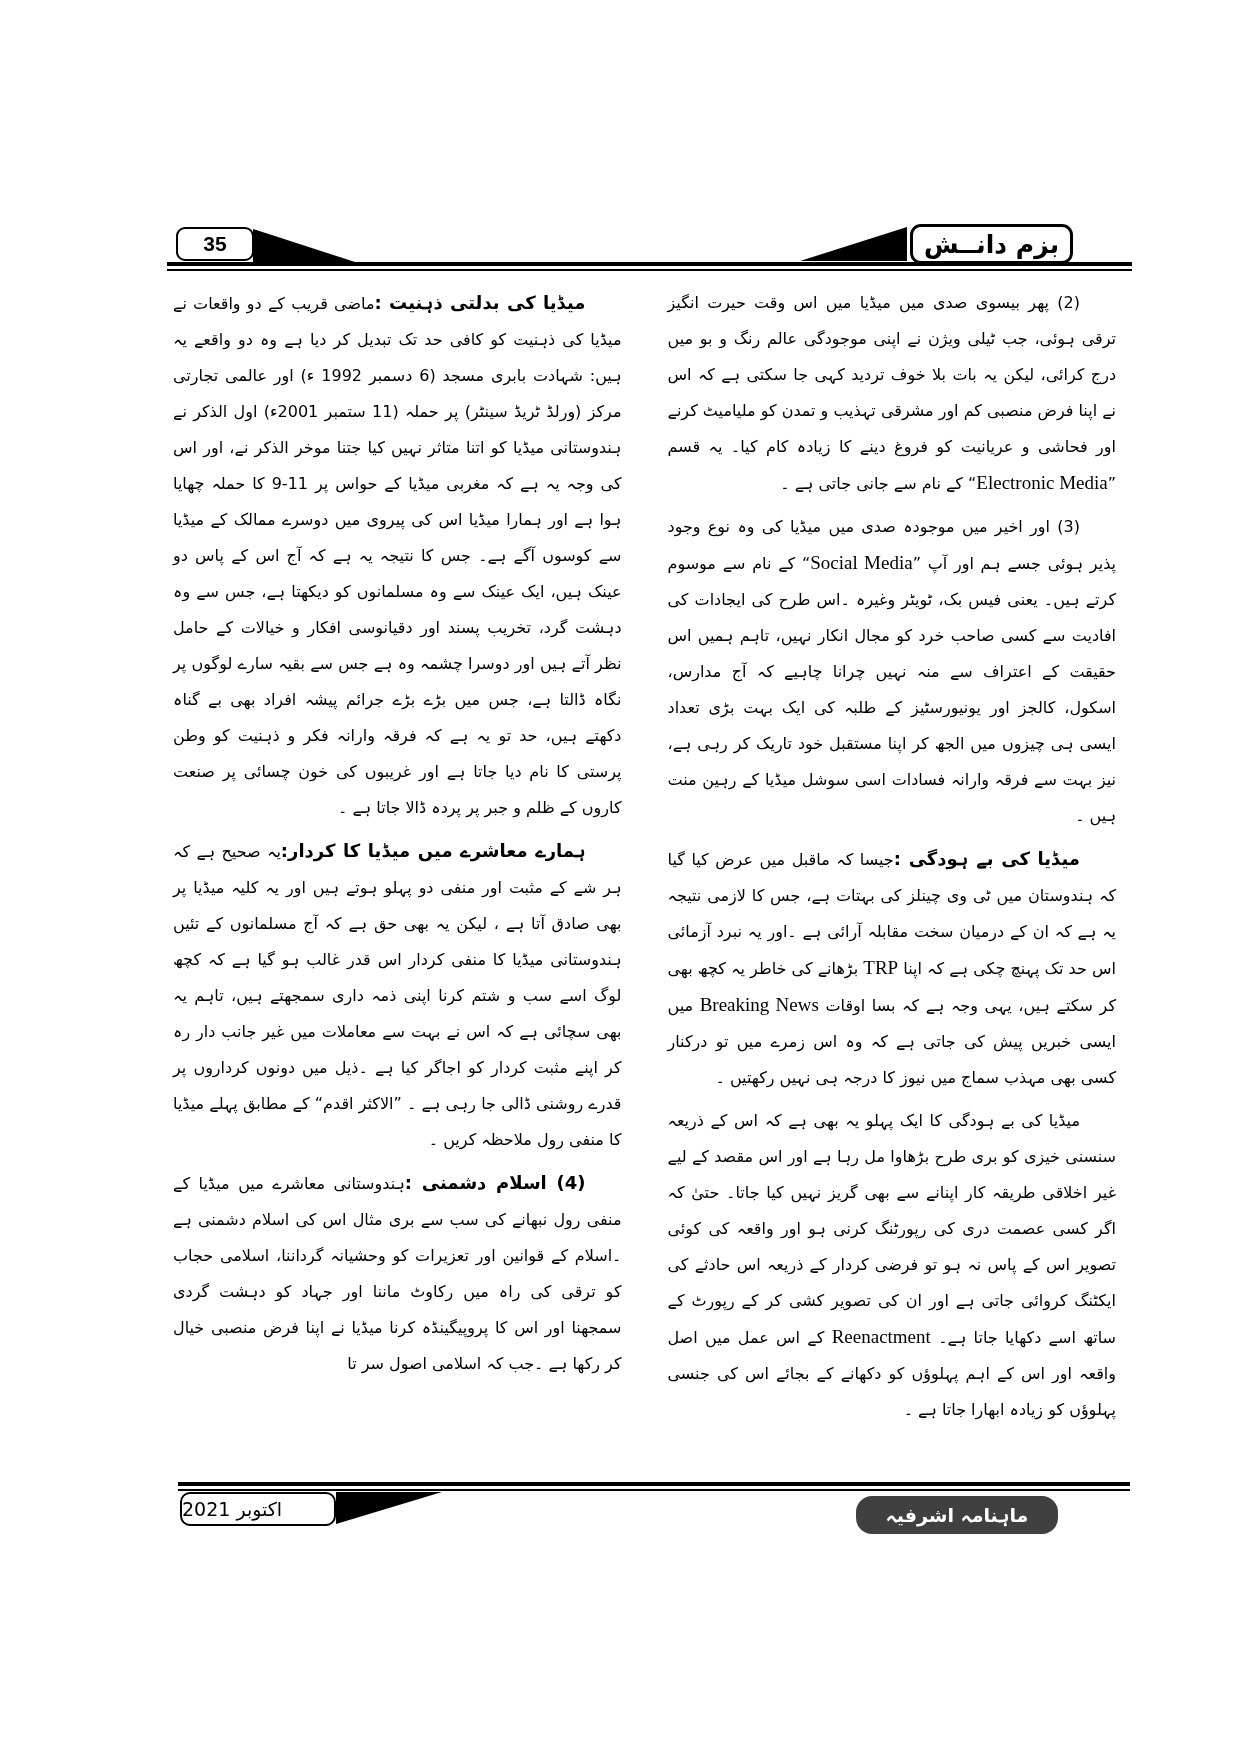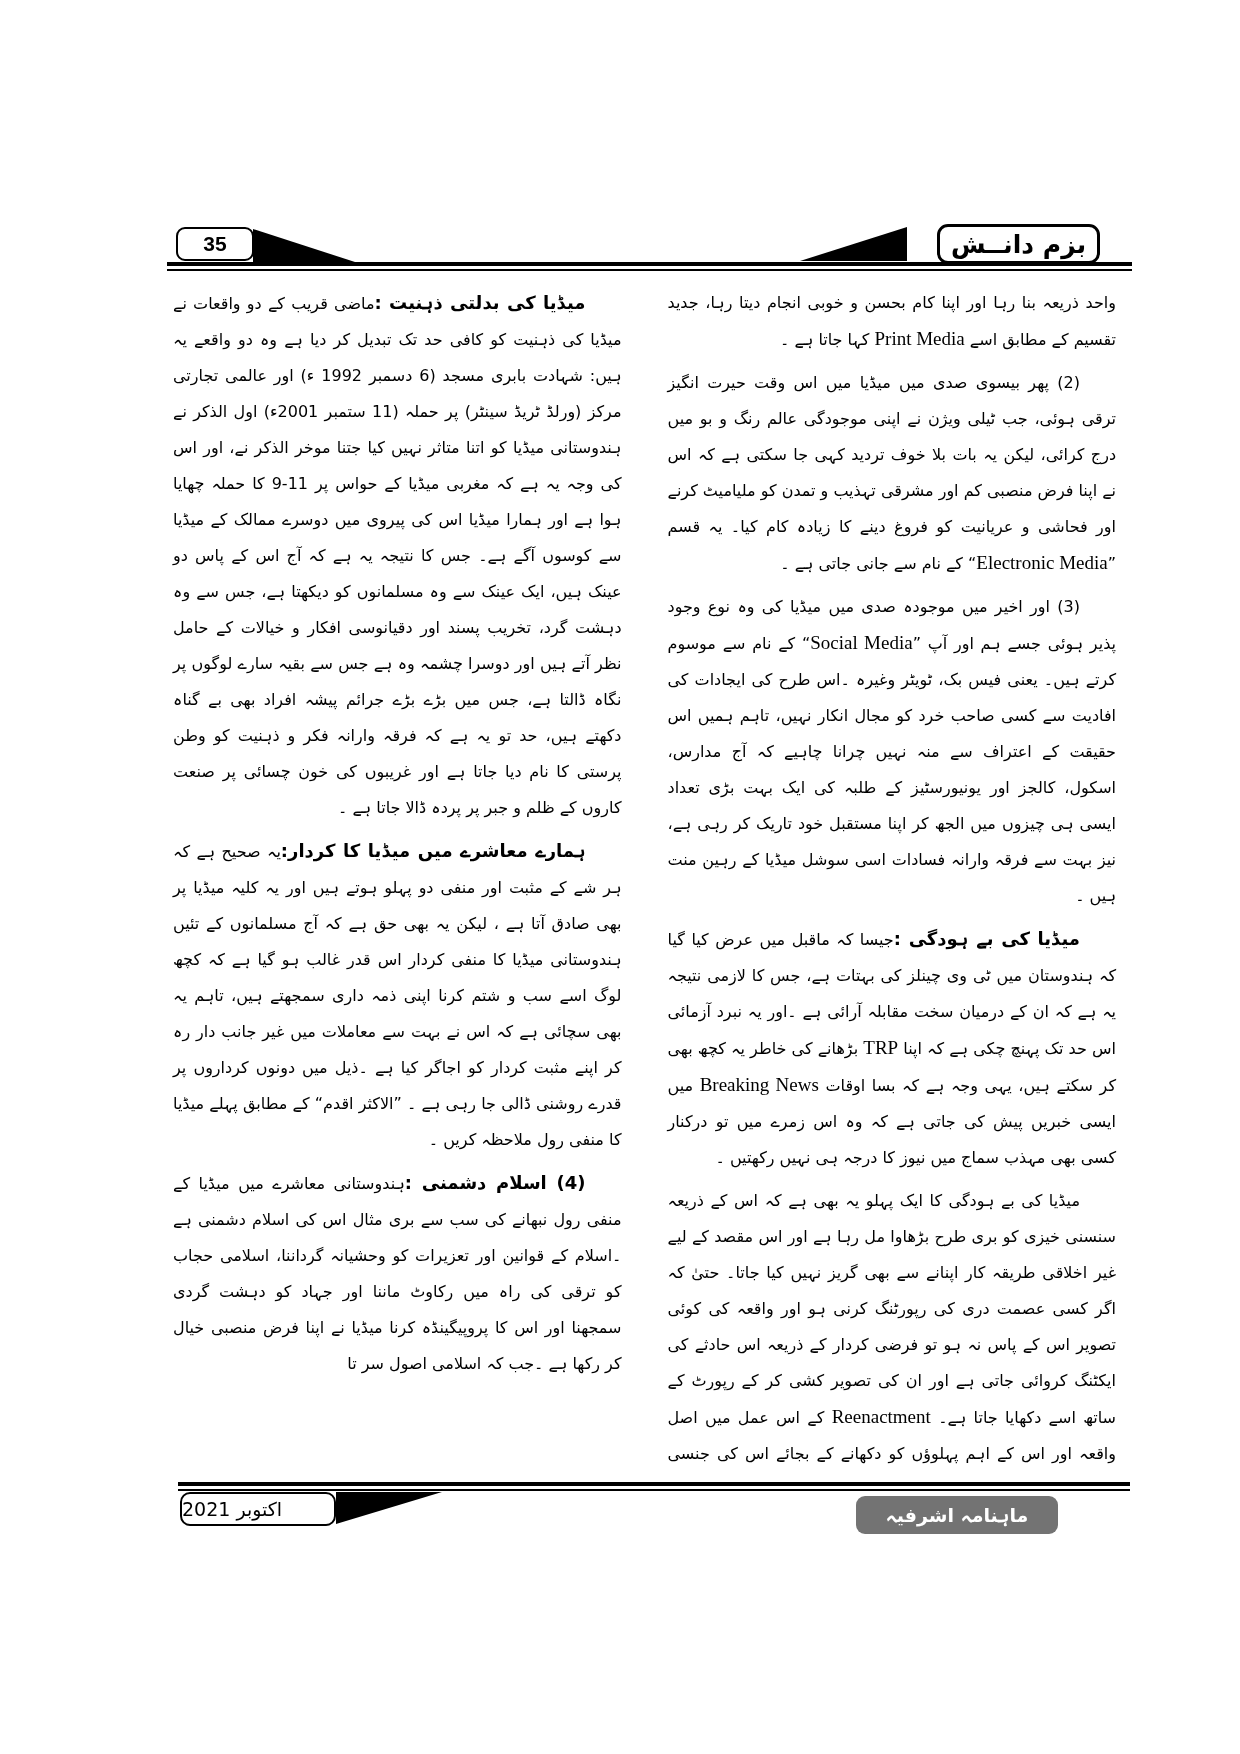--- a/index.html
+++ b/index.html
@@ -35,21 +35,20 @@
     clip-path: polygon(100% 0, 100% 100%, 0 100%);
   }
   .header-title-box {
     position: absolute; left: 910px; top: 224px;
     width: 157px; height: 34px;
     border: 3px solid #000; border-radius: 11px;
     display: flex; align-items: center; justify-content: center;
     font-size: 25px; font-weight: bold;
     direction: rtl;
     background: #fff;
-    margin-left: 27px;
   }
   .rule {
     position: absolute;
     height: 3px;
     border-top: 4px solid #000;
     border-bottom: 2px solid #000;
   }
   .rule-top { left: 167px; top: 262px; width: 965px; }
   .rule-bottom { left: 178px; top: 1482px; width: 952px; }
 
@@ -88,22 +87,22 @@
     direction: rtl;
     background: #fff;
   }
   .wedge-footer {
     left: 336px; top: 1492px; width: 106px; height: 32px;
     clip-path: polygon(0 0, 0 100%, 100% 0);
   }
   .footer-brand-box {
     position: absolute; left: 856px; top: 1496px;
     width: 202px; height: 38px;
-    background: #737373; color: #fff;
-    border-radius: 9px;
+    background: #404040; color: #fff;
+    border-radius: 16px;
     display: flex; align-items: center; justify-content: center;
     font-size: 19px; font-weight: bold;
     direction: rtl;
   }
 </style>
 </head>
 <body>
 
 <div class="page">
 
@@ -112,21 +111,20 @@
   </div>
   <div class="wedge wedge-header-left"></div>
   <div class="wedge wedge-header-right"></div>
   <div class="header-title-box">
     <span>بزم دانــش</span>
   </div>
   <div class="rule rule-top"></div>
 
   <main class="columns">
     <section class="col">
-        <p class="para"><span>واحد ذریعہ بنا رہا اور اپنا کام بحسن و خوبی انجام دیتا رہا، جدید تقسیم کے مطابق اسے </span><span class="latin">Print Media</span><span> کہا جاتا ہے ۔</span></p>
         <p class="para indent"><span>(2) پھر بیسوی صدی میں میڈیا میں اس وقت حیرت انگیز ترقی ہوئی، جب ٹیلی ویژن نے اپنی موجودگی عالم رنگ و بو میں درج کرائی، لیکن یہ بات بلا خوف تردید کہی جا سکتی ہے کہ اس نے اپنا فرض منصبی کم اور مشرقی تہذیب و تمدن کو ملیامیٹ کرنے اور فحاشی و عریانیت کو فروغ دینے کا زیادہ کام کیا۔ یہ قسم ”</span><span class="latin">Electronic Media</span><span>“ کے نام سے جانی جاتی ہے ۔</span></p>
         <p class="para indent"><span>(3) اور اخیر میں موجودہ صدی میں میڈیا کی وہ نوع وجود پذیر ہوئی جسے ہم اور آپ ”</span><span class="latin">Social Media</span><span>“ کے نام سے موسوم کرتے ہیں۔ یعنی فیس بک، ٹویٹر وغیرہ ۔اس طرح کی ایجادات کی افادیت سے کسی صاحب خرد کو مجال انکار نہیں، تاہم ہمیں اس حقیقت کے اعتراف سے منہ نہیں چرانا چاہیے کہ آج مدارس، اسکول، کالجز اور یونیورسٹیز کے طلبہ کی ایک بہت بڑی تعداد ایسی ہی چیزوں میں الجھ کر اپنا مستقبل خود تاریک کر رہی ہے، نیز بہت سے فرقہ وارانہ فسادات اسی سوشل میڈیا کے رہین منت ہیں ۔</span></p>
         <p class="para indent"><span class="bold-lead">میڈیا کی بے ہودگی :</span><span>جیسا کہ ماقبل میں عرض کیا گیا کہ ہندوستان میں ٹی وی چینلز کی بہتات ہے، جس کا لازمی نتیجہ یہ ہے کہ ان کے درمیان سخت مقابلہ آرائی ہے ۔اور یہ نبرد آزمائی اس حد تک پہنچ چکی ہے کہ اپنا </span><span class="latin">TRP</span><span> بڑھانے کی خاطر یہ کچھ بھی کر سکتے ہیں، یہی وجہ ہے کہ بسا اوقات </span><span class="latin">Breaking News</span><span> میں ایسی خبریں پیش کی جاتی ہے کہ وہ اس زمرے میں تو درکنار کسی بھی مہذب سماج میں نیوز کا درجہ ہی نہیں رکھتیں ۔</span></p>
         <p class="para indent"><span>میڈیا کی بے ہودگی کا ایک پہلو یہ بھی ہے کہ اس کے ذریعہ سنسنی خیزی کو بری طرح بڑھاوا مل رہا ہے اور اس مقصد کے لیے غیر اخلاقی طریقہ کار اپنانے سے بھی گریز نہیں کیا جاتا۔ حتیٰ کہ اگر کسی عصمت دری کی رپورٹنگ کرنی ہو اور واقعہ کی کوئی تصویر اس کے پاس نہ ہو تو فرضی کردار کے ذریعہ اس حادثے کی ایکٹنگ کروائی جاتی ہے اور ان کی تصویر کشی کر کے رپورٹ کے ساتھ اسے دکھایا جاتا ہے۔ </span><span class="latin">Reenactment</span><span> کے اس عمل میں اصل واقعہ اور اس کے اہم پہلوؤں کو دکھانے کے بجائے اس کی جنسی پہلوؤں کو زیادہ ابھارا جاتا ہے ۔</span></p>
       </section>
     <section class="col">
         <p class="para indent"><span class="bold-lead">میڈیا کی بدلتی ذہنیت :</span><span>ماضی قریب کے دو واقعات نے میڈیا کی ذہنیت کو کافی حد تک تبدیل کر دیا ہے وہ دو واقعے یہ ہیں: شہادت بابری مسجد (6 دسمبر 1992 ء) اور عالمی تجارتی مرکز (ورلڈ ٹریڈ سینٹر) پر حملہ (11 ستمبر 2001ء) اول الذکر نے ہندوستانی میڈیا کو اتنا متاثر نہیں کیا جتنا موخر الذکر نے، اور اس کی وجہ یہ ہے کہ مغربی میڈیا کے حواس پر 11-9 کا حملہ چھایا ہوا ہے اور ہمارا میڈیا اس کی پیروی میں دوسرے ممالک کے میڈیا سے کوسوں آگے ہے۔ جس کا نتیجہ یہ ہے کہ آج اس کے پاس دو عینک ہیں، ایک عینک سے وہ مسلمانوں کو دیکھتا ہے، جس سے وہ دہشت گرد، تخریب پسند اور دقیانوسی افکار و خیالات کے حامل نظر آتے ہیں اور دوسرا چشمہ وہ ہے جس سے بقیہ سارے لوگوں پر نگاہ ڈالتا ہے، جس میں بڑے بڑے جرائم پیشہ افراد بھی بے گناہ دکھتے ہیں، حد تو یہ ہے کہ فرقہ وارانہ فکر و ذہنیت کو وطن پرستی کا نام دیا جاتا ہے اور غریبوں کی خون چسائی پر صنعت کاروں کے ظلم و جبر پر پردہ ڈالا جاتا ہے ۔</span></p>
         <p class="para indent"><span class="bold-lead">ہمارے معاشرے میں میڈیا کا کردار:</span><span>یہ صحیح ہے کہ ہر شے کے مثبت اور منفی دو پہلو ہوتے ہیں اور یہ کلیہ میڈیا پر بھی صادق آتا ہے ، لیکن یہ بھی حق ہے کہ آج مسلمانوں کے تئیں ہندوستانی میڈیا کا منفی کردار اس قدر غالب ہو گیا ہے کہ کچھ لوگ اسے سب و شتم کرنا اپنی ذمہ داری سمجھتے ہیں، تاہم یہ بھی سچائی ہے کہ اس نے بہت سے معاملات میں غیر جانب دار رہ کر اپنے مثبت کردار کو اجاگر کیا ہے ۔ذیل میں دونوں کرداروں پر قدرے روشنی ڈالی جا رہی ہے ۔ ”الاکثر اقدم“ کے مطابق پہلے میڈیا کا منفی رول ملاحظہ کریں ۔</span></p>
         <p class="para indent"><span class="bold-lead">(4) اسلام دشمنی :</span><span>ہندوستانی معاشرے میں میڈیا کے منفی رول نبھانے کی سب سے بری مثال اس کی اسلام دشمنی ہے ۔اسلام کے قوانین اور تعزیرات کو وحشیانہ گرداننا، اسلامی حجاب کو ترقی کی راہ میں رکاوٹ ماننا اور جہاد کو دہشت گردی سمجھنا اور اس کا پروپیگینڈہ کرنا میڈیا نے اپنا فرض منصبی خیال کر رکھا ہے ۔جب کہ اسلامی اصول سر تا</span></p>
       </section>

